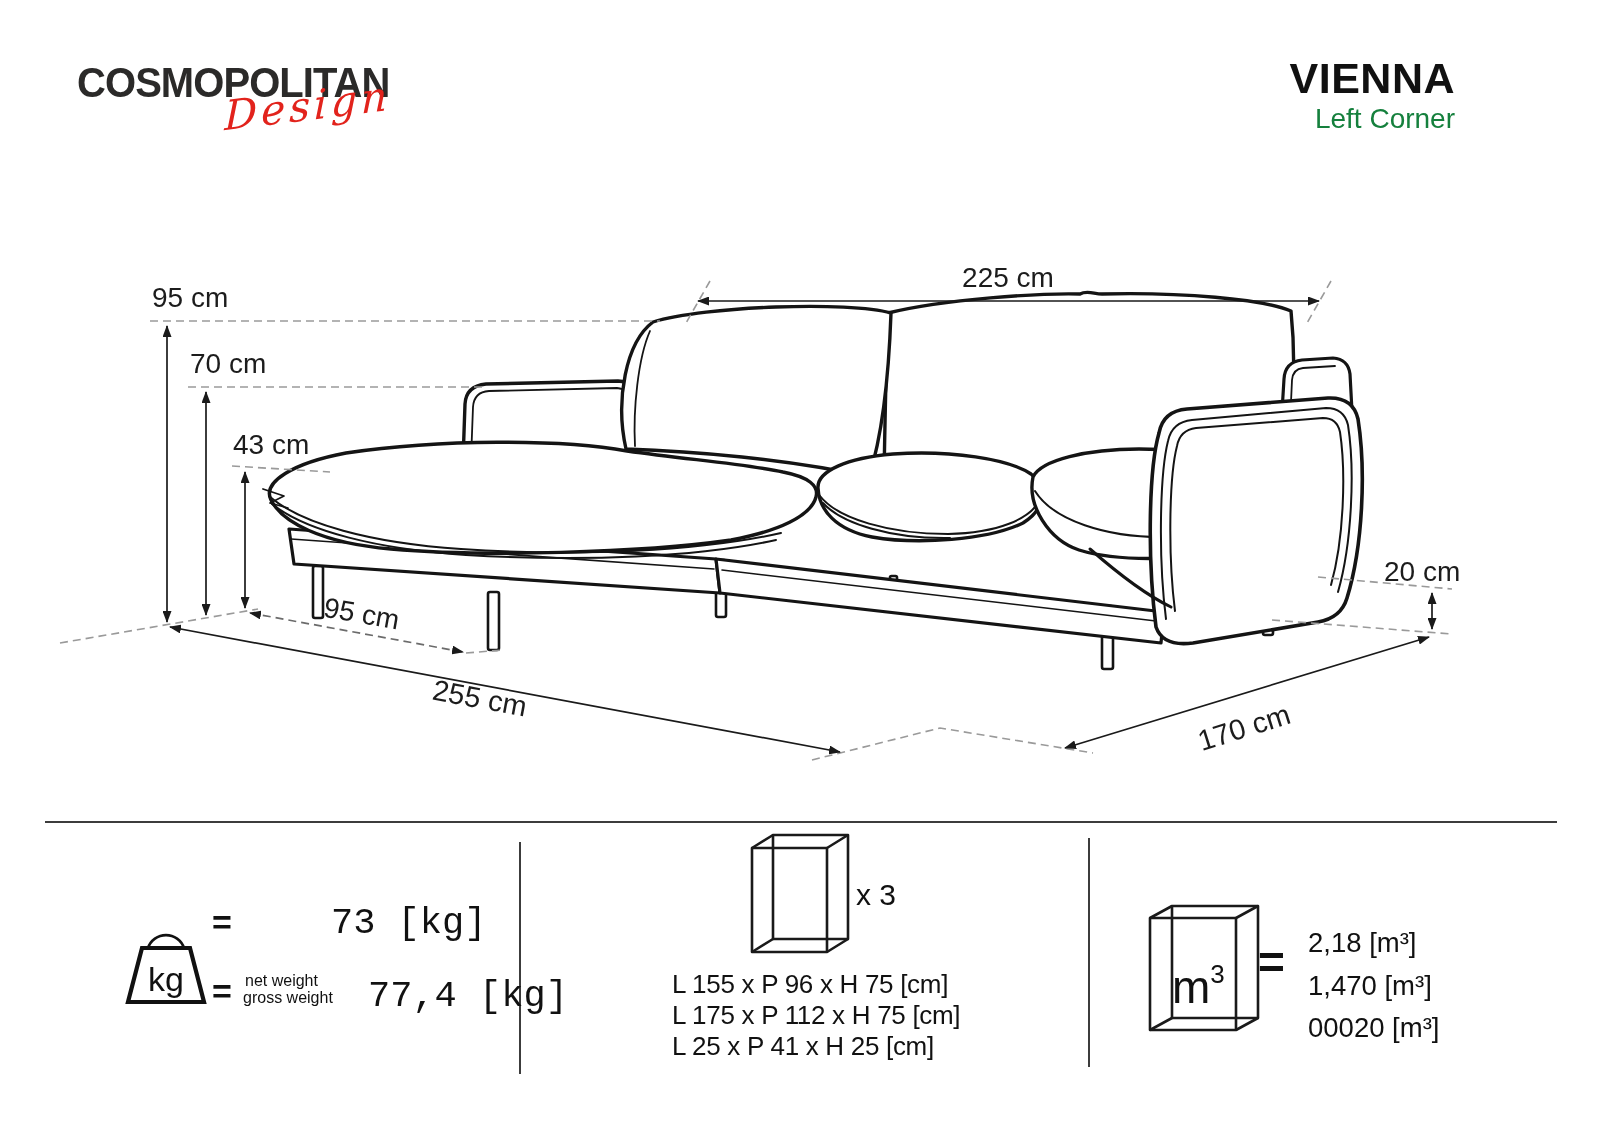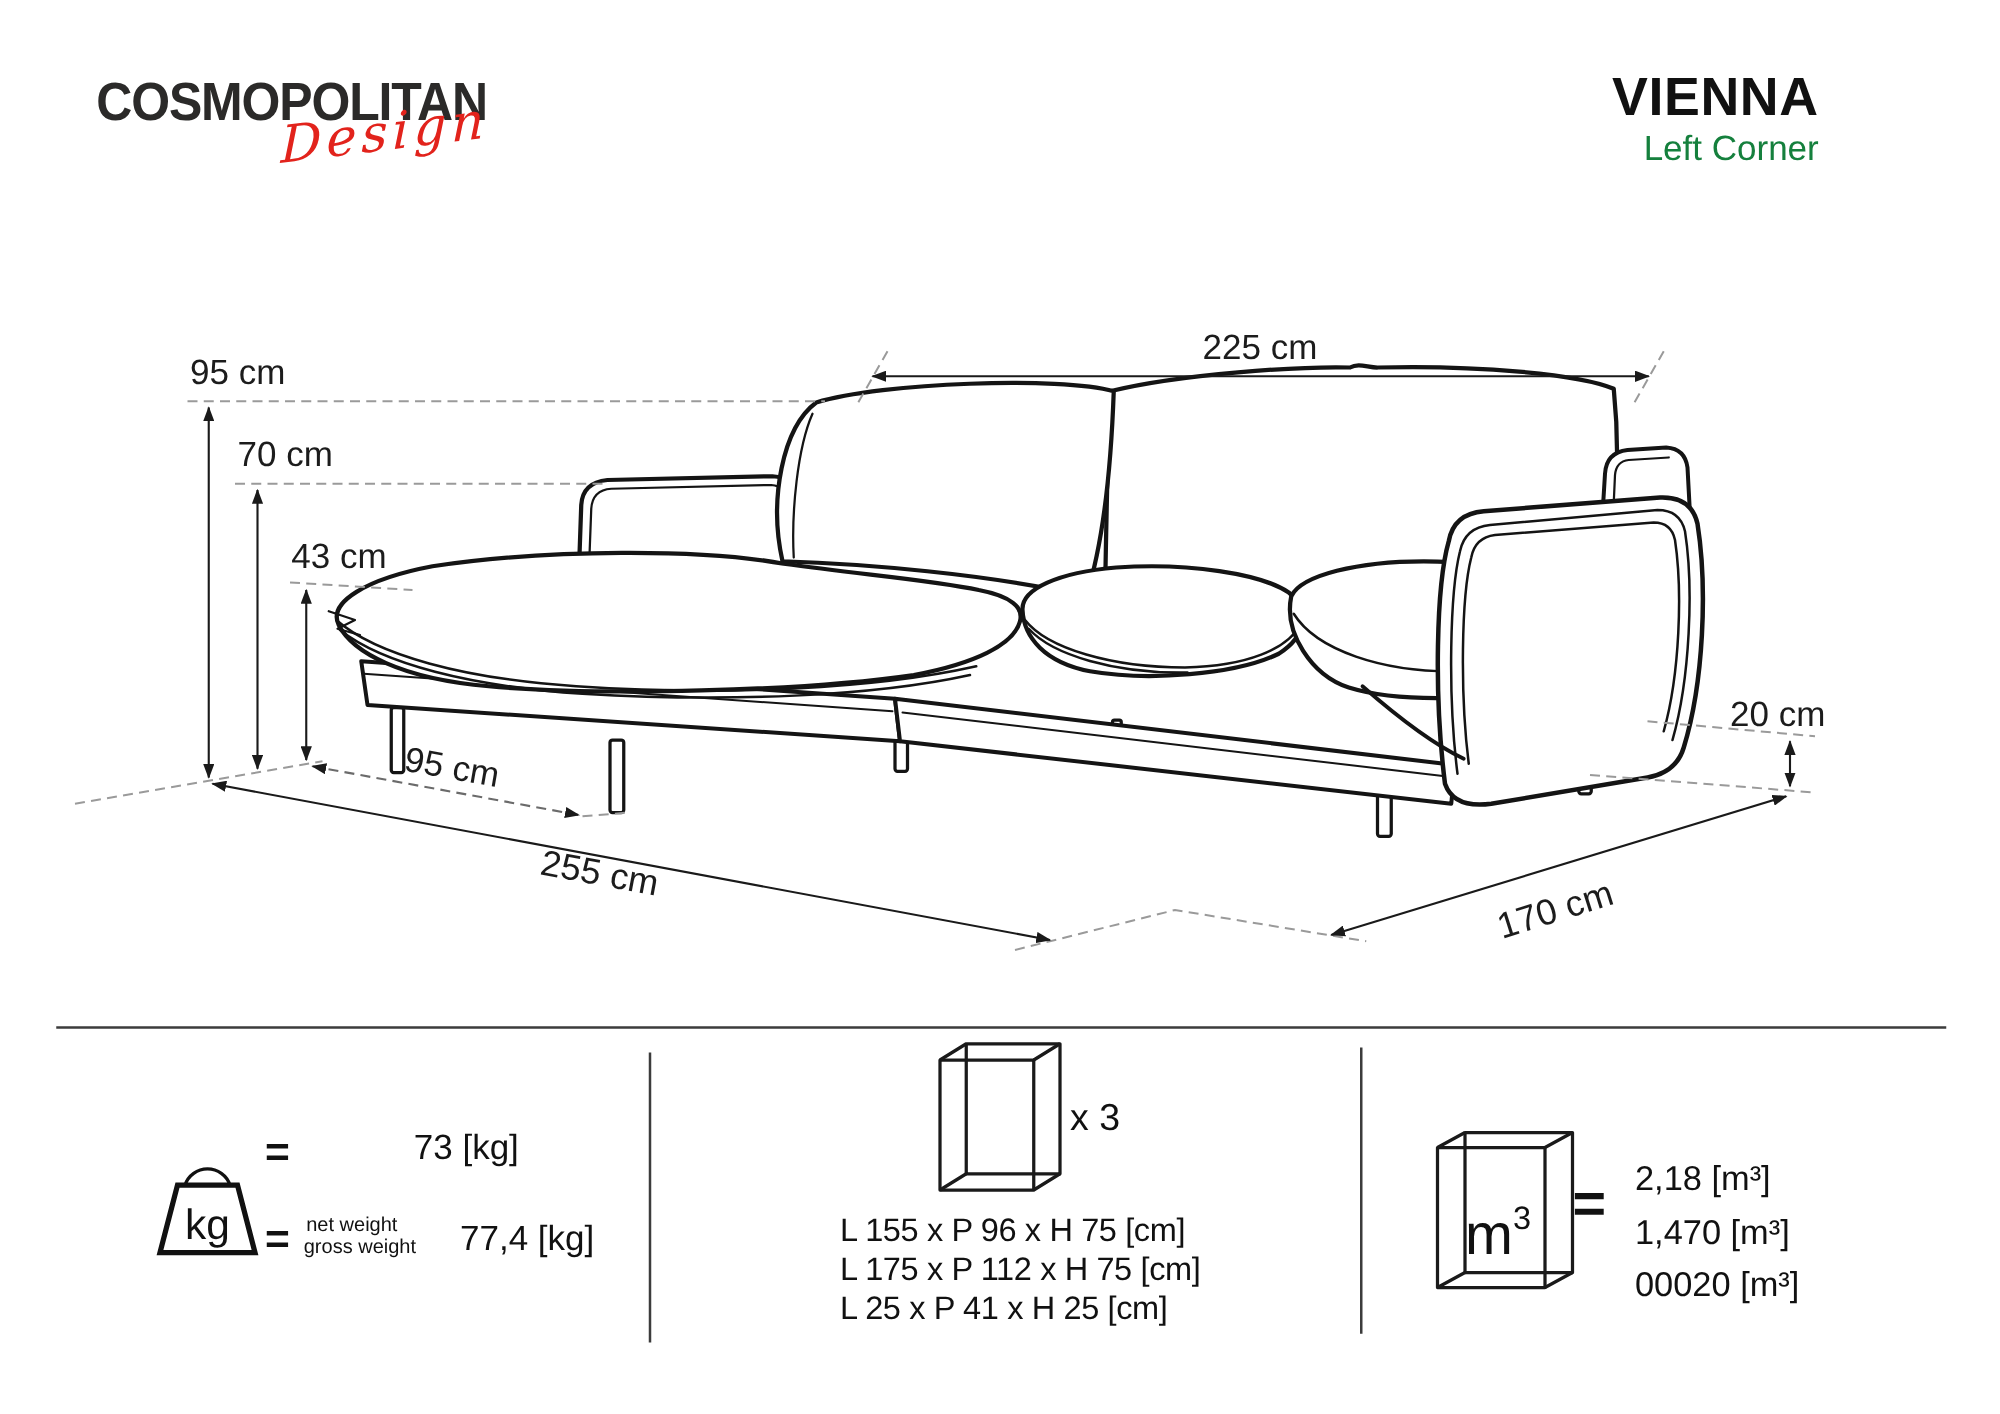--- a/index.html
+++ b/index.html
@@ -24,21 +24,21 @@
   .dim-label-big { font-size:29px; fill:#1c1c1c; }
 
   
   .rule-h { position:absolute; left:45px; top:821px; width:1512px; height:2px; background:#3c3c3c; }
   .rule-v1 { position:absolute; left:519px; top:842px; width:2px; height:232px; background:#3c3c3c; }
   .rule-v2 { position:absolute; left:1088px; top:838px; width:2px; height:229px; background:#3c3c3c; }
   .abs { position:absolute; white-space:nowrap; }
   .eq { font-size:34px; font-weight:700; color:#111; }
   .eq-big { font-size:46px; font-weight:700; color:#111; }
   .small-label { font-size:16px; color:#111; }
-  .big-value { font-size:28px; color:#111; }
+  .big-value { font-size:37px; color:#111;font-family:Liberation Mono, monospace; }
   .pkg-line { font-size:26px; color:#111; letter-spacing:-.3px; line-height:31px; }
   .vol-value { font-size:27.5px; color:#111; line-height:42.5px; }
   .mult { font-size:30px; color:#111; }
   .icon-svg { display:block; }
 </style>
 </head>
 <body>
 
 <div class="page">
 

